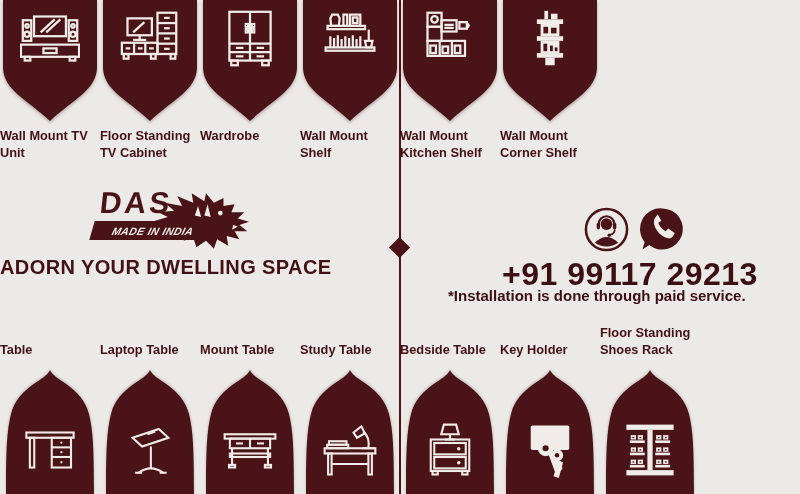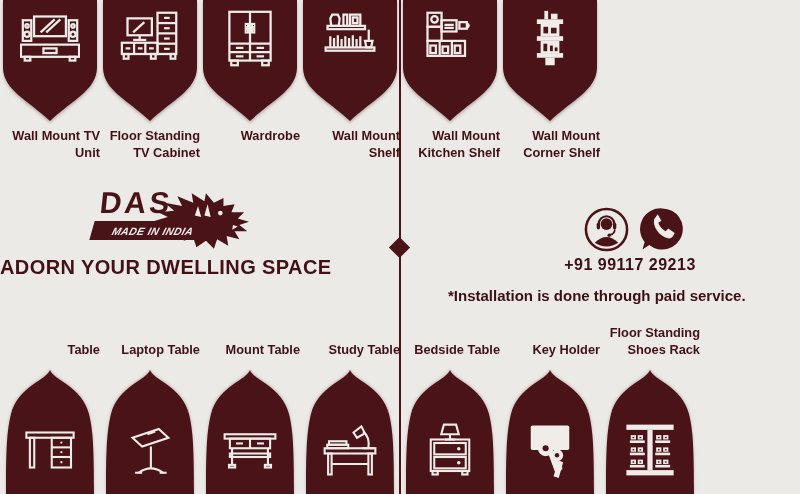--- a/index.html
+++ b/index.html
@@ -16,39 +16,39 @@
   .shape path{fill:#4A1318;}
   .banner .glyph{position:absolute;left:50%;top:9px;transform:translateX(-50%);}
   
   .dome{position:relative;width:88px;height:124px;flex:none;margin-top:5px;filter:drop-shadow(0 -1px 1.5px rgba(70,25,25,.25));}
   .dome .glyph{position:absolute;left:50%;top:52px;transform:translateX(-50%);width:56px;height:56px;}
   
   .glyph{width:60px;height:60px;stroke:#F0ECE8;fill:none;stroke-width:2.4;}
   .glyph .f{fill:#F0ECE8;stroke:none;}
   .glyph .m{fill:#4A1318;stroke:none;}
   
-  .cat-label{margin-top:5px;width:100px;text-align:right;font-size:12.8px;font-weight:bold;
+  .cat-label{margin-top:5px;width:100px;text-align:left;font-size:12.8px;font-weight:bold;
              line-height:17px;color:#43101六px;color:#431016;}
   .bottom-row .cat-label{margin:0 0 7px 0;}
   
   .divider{position:absolute;left:399px;top:0;width:1.6px;height:494px;background:#4A1318;}
   .diamond{position:absolute;left:392px;top:240px;width:15px;height:15px;background:#4A1318;transform:rotate(45deg);}
   
   .logo-wrap{position:absolute;left:92px;top:190px;width:165px;height:64px;}
   .das-text{position:absolute;left:8px;top:-2px;font-size:30px;font-weight:bold;letter-spacing:3px;
             color:#4A1318;transform:skewX(-6deg);line-height:1;}
   .tiger{position:absolute;left:58px;top:0;width:104px;height:62px;}
   .made-banner{position:absolute;left:0;top:31px;width:122px;height:19px;background:#4A1318;
                transform:skewX(-16deg);display:flex;align-items:center;justify-content:center;}
   .made-banner span{font-size:10.5px;font-weight:bold;font-style:italic;color:#F0ECE8;letter-spacing:.4px;}
   .headline{position:absolute;left:0;top:256px;width:352px;text-align:left;font-size:20px;
             font-weight:bold;letter-spacing:.4px;color:#431016;}
   
   .contact-icons{position:absolute;left:583px;top:206px;display:flex;gap:9px;align-items:center;}
-  .phone{position:absolute;left:470px;top:256px;width:320px;text-align:center;font-size:16px;
+  .phone{position:absolute;left:470px;top:256px;width:320px;text-align:center;font-size:32px;
          font-weight:bold;letter-spacing:.5px;color:#3C0F14;}
   .note{position:absolute;left:448px;top:287px;width:352px;text-align:left;font-size:15px;
         font-weight:bold;color:#3C0F14;}
 </style>
 </head>
 <body>
 
 <div class="canvas">
 
   <div class="divider"></div>

